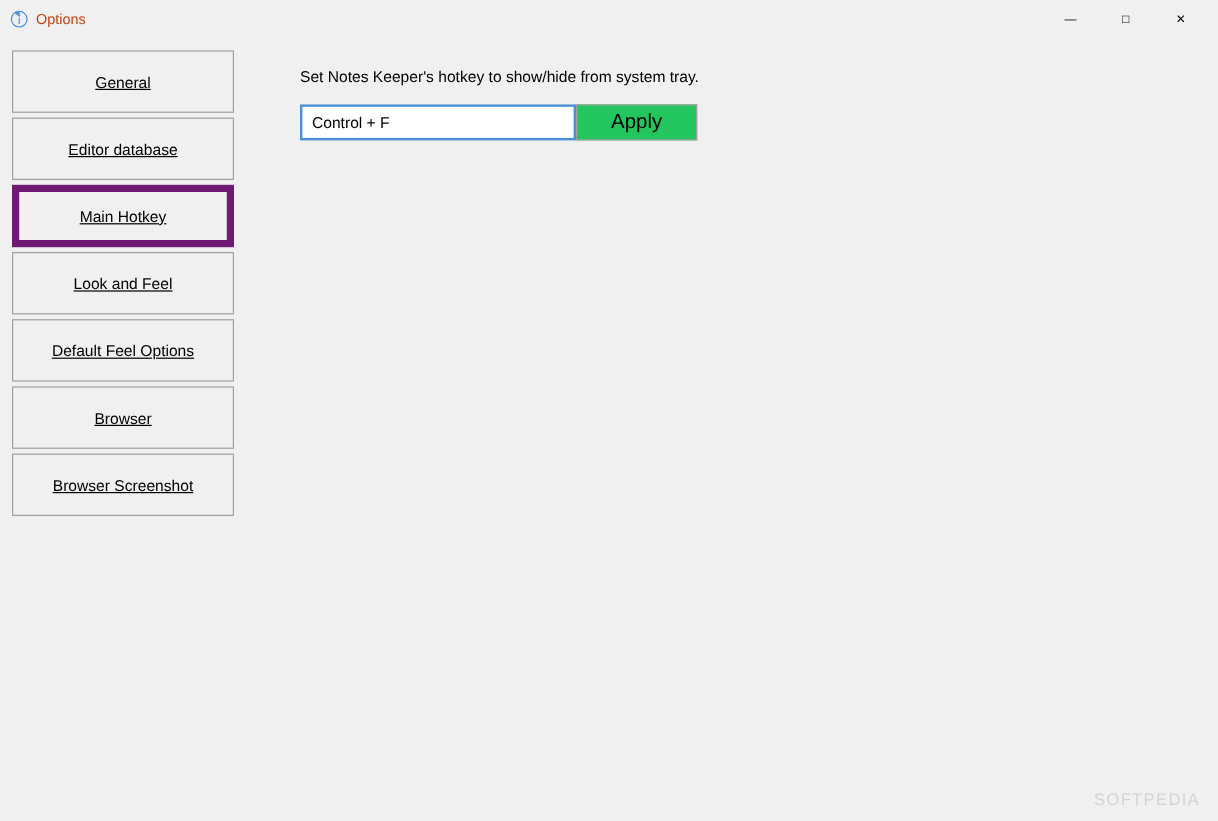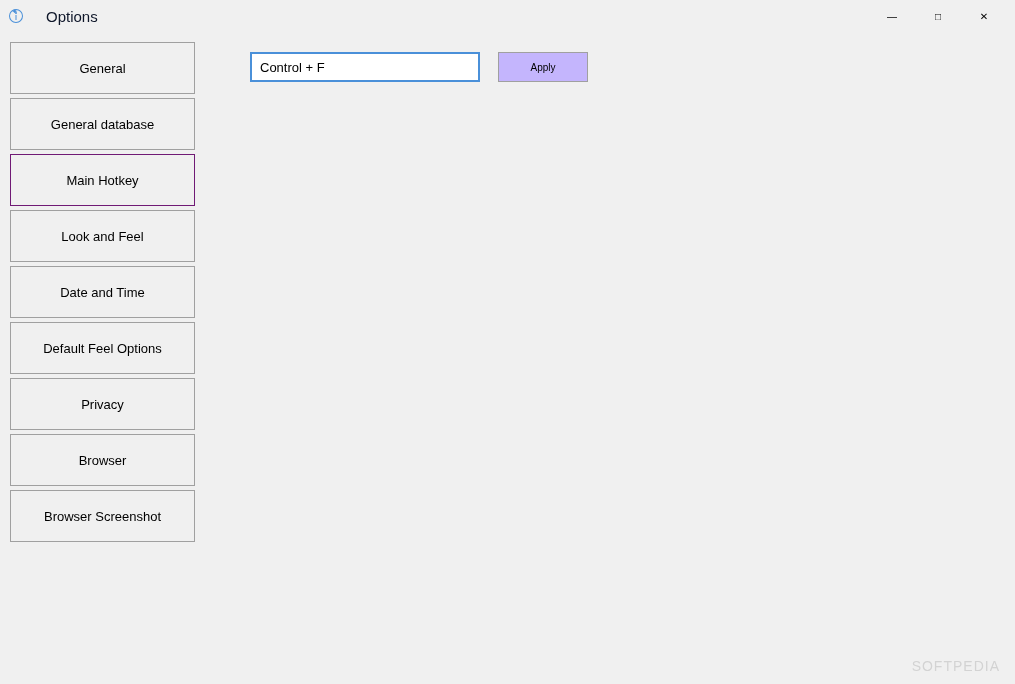--- a/index.html
+++ b/index.html
@@ -35,24 +35,23 @@
     }
 
     .title-bar-icon {
       width: 16px;
       height: 16px;
       margin-right: 6px;
       color: #4a90d9;
     }
 
     .title-bar-title {
-      font-size: 15px;
-      color: #0f172a;
+      font-size: 12px;
+      color: #c2410c;
       flex: 1;
-      margin-left: 16px;
     }
 
     .title-bar-controls {
       display: flex;
       gap: 0;
     }
 
     .title-bar-btn {
       width: 46px;
       height: 32px;
@@ -72,80 +71,81 @@
       padding: 10px;
       gap: 0;
     }
 
     .sidebar {
       width: 220px;
       display: flex;
       flex-direction: column;
       gap: 0;
       flex-shrink: 0;
+      text-decoration: underline;
     }
 
     .sidebar-btn {
       width: 185px;
       height: 52px;
       background: #f0f0f0;
       border: 1px solid #a0a0a0;
       cursor: pointer;
       font-size: 13px;
       color: #000;
       text-align: center;
       margin-bottom: 4px;
       display: flex;
       align-items: center;
       justify-content: center;
     }
 
     .sidebar-btn.active {
       background: #f0f0f0;
-      border: 1px solid #701a75;
+      border: 6px solid #701a75;
     }
 
     .main-content {
       flex: 1;
       padding: 10px 20px;
       display: flex;
       flex-direction: column;
     }
 
     .description {
       font-size: 13px;
       color: #000;
       margin-bottom: 16px;
       margin-top: 4px;
     }
 
     .hotkey-row {
       display: flex;
       align-items: center;
-      gap: 18px;
+      gap: 0;
     }
 
     .hotkey-input {
       width: 230px;
       height: 30px;
       border: 2px solid #4a90d9;
       background: #fff;
       padding: 0 8px;
       font-size: 13px;
       color: #000;
       outline: none;
     }
 
     .apply-btn {
-      width: 90px;
+      width: 101px;
       height: 30px;
-      background: #c4b5fd;
+      background: #22c55e;
       border: 1px solid #a0a0a0;
       cursor: pointer;
-      font-size: 10px;
+      font-size: 17px;
       color: #000;
       display: flex;
       align-items: center;
       justify-content: center;
     }
 
     .watermark {
       position: absolute;
       bottom: 10px;
       right: 15px;
@@ -172,31 +172,30 @@
     <div class="title-bar-controls">
       <button class="title-bar-btn">—</button>
       <button class="title-bar-btn">□</button>
       <button class="title-bar-btn close">✕</button>
     </div>
   </div>
 
   <div class="content">
     <div class="sidebar" id="sidebar-container">
     <button class="sidebar-btn">General</button>
-        <button class="sidebar-btn">General database</button>
+        <button class="sidebar-btn">Editor database</button>
         <button class="sidebar-btn active">Main Hotkey</button>
         <button class="sidebar-btn">Look and Feel</button>
-        <button class="sidebar-btn">Date and Time</button>
         <button class="sidebar-btn">Default Feel Options</button>
-        <button class="sidebar-btn">Privacy</button>
         <button class="sidebar-btn">Browser</button>
         <button class="sidebar-btn">Browser Screenshot</button>
       </div>
 
     <div class="main-content">
+      <div class="description">Set Notes Keeper's hotkey to show/hide from system tray.</div>
       <div class="hotkey-row">
         <input class="hotkey-input" type="text" value="Control + F" style="">
         <button class="apply-btn">Apply</button>
       </div>
     </div>
   </div>
 
   <div class="watermark">SOFTPEDIA</div>
 </div>
 

